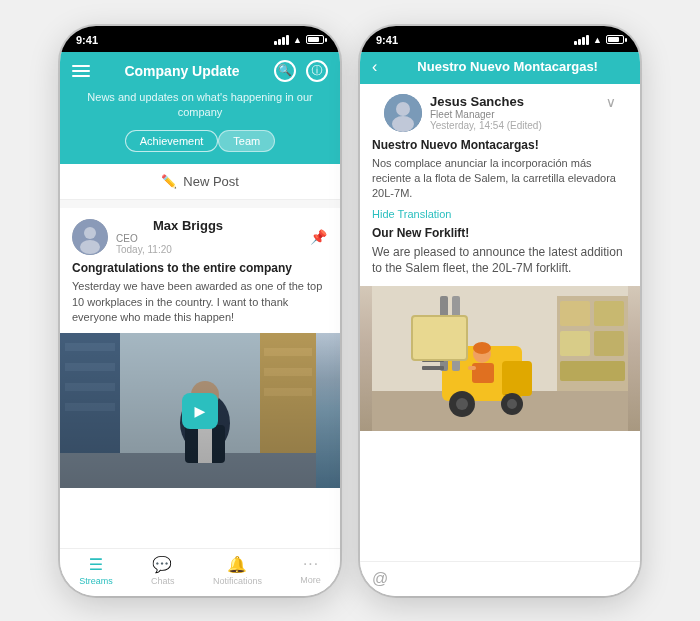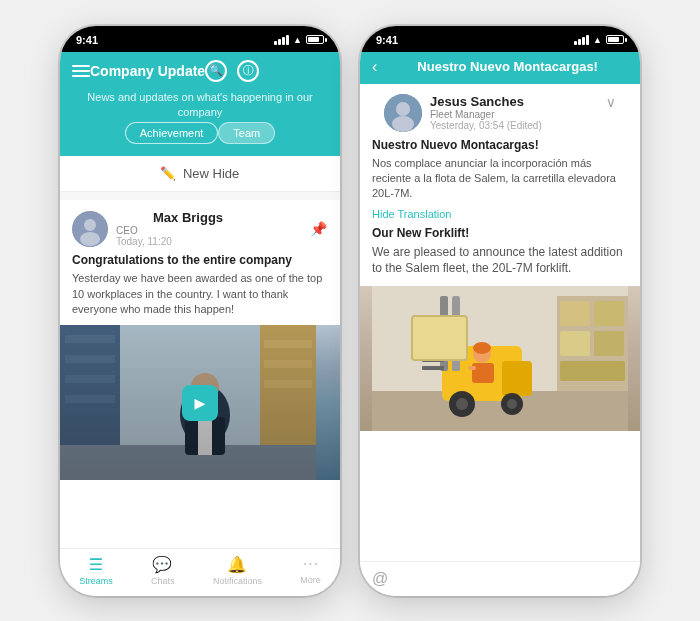--- a/index.html
+++ b/index.html
@@ -92,21 +92,21 @@
       border-radius: 1px;
     }
 
     
     .phone1-header {
       background: #2bbfbf;
       padding: 8px 12px 12px;
     }
     .phone1-nav {
       display: flex;
-      justify-content: flex-start;
+      justify-content: space-between;
       align-items: center;
       margin-bottom: 8px;
     }
     .hamburger-icon {
       width: 18px;
       display: flex;
       flex-direction: column;
       gap: 3px;
     }
     .hamburger-line {
@@ -132,21 +132,21 @@
       display: flex;
       align-items: center;
       justify-content: center;
       color: #fff;
       font-size: 11px;
     }
     .header-subtitle {
       color: #e0f7f7;
       font-size: 11px;
       text-align: center;
-      margin-bottom: 2px;
+      margin-bottom: 10px;
       line-height: 1.4;
     }
     .filter-buttons {
       display: flex;
       gap: 0;
       justify-content: center;
     }
     .filter-btn {
       padding: 4px 14px;
       border-radius: 14px;
@@ -487,21 +487,21 @@
 our company</p>
       <div class="filter-buttons">
         <button class="filter-btn active">Achievement</button>
         <button class="filter-btn inactive">Team</button>
       </div>
     </div>
 
     <div class="phone1-body">
       <button class="new-post-btn">
         <span class="pencil-icon">✏️</span>
-        <span>New Hide</span>
+        <span>New Post</span>
       </button>
 
       <div class="post-card">
         <div class="post-header">
           <div class="avatar">
             <div class="avatar-img">
               <svg width="36" height="36" viewBox="0 0 36 36">
                 <circle cx="18" cy="18" r="18" fill="#8a9ab8"></circle>
                 <circle cx="18" cy="14" r="6" fill="#c0c8d8"></circle>
                 <ellipse cx="18" cy="28" rx="10" ry="7" fill="#c0c8d8"></ellipse>
@@ -601,21 +601,21 @@
         <div class="avatar2">
           <svg width="38" height="38" viewBox="0 0 38 38">
             <circle cx="19" cy="19" r="19" fill="#7a9ab8"></circle>
             <circle cx="19" cy="15" r="7" fill="#c0c8d8"></circle>
             <ellipse cx="19" cy="30" rx="11" ry="8" fill="#c0c8d8"></ellipse>
           </svg>
         </div>
         <div class="post2-meta">
           <div class="post2-author">Jesus Sanches</div>
           <div class="post2-role">Fleet Manager</div>
-          <div class="post2-time">Yesterday, 03:54 (Edited)</div>
+          <div class="post2-time">Yesterday, 14:54 (Edited)</div>
         </div>
         <span class="chevron-down">∨</span>
       </div>
 
       <div class="post2-content">
         <div class="post2-title">Nuestro Nuevo Montacargas!</div>
         <div class="post2-text-es">Nos complace anunciar la incorporación más reciente a la flota de Salem, la carretilla elevadora 20L-7M.</div>
         <div class="hide-translation">Hide Translation</div>
         <div class="post2-title-en">Our New Forklift!</div>
         <div class="post2-text-en">We are pleased to announce the latest addition to the Salem fleet, the 20L-7M forklift.</div>

